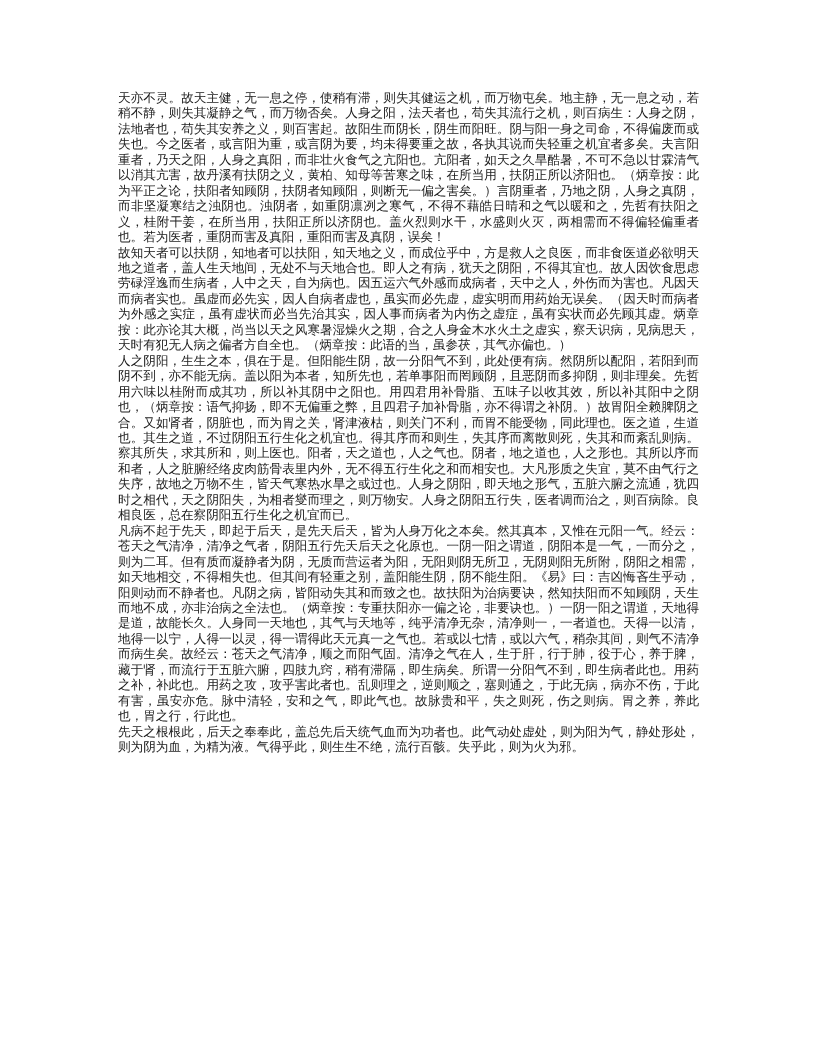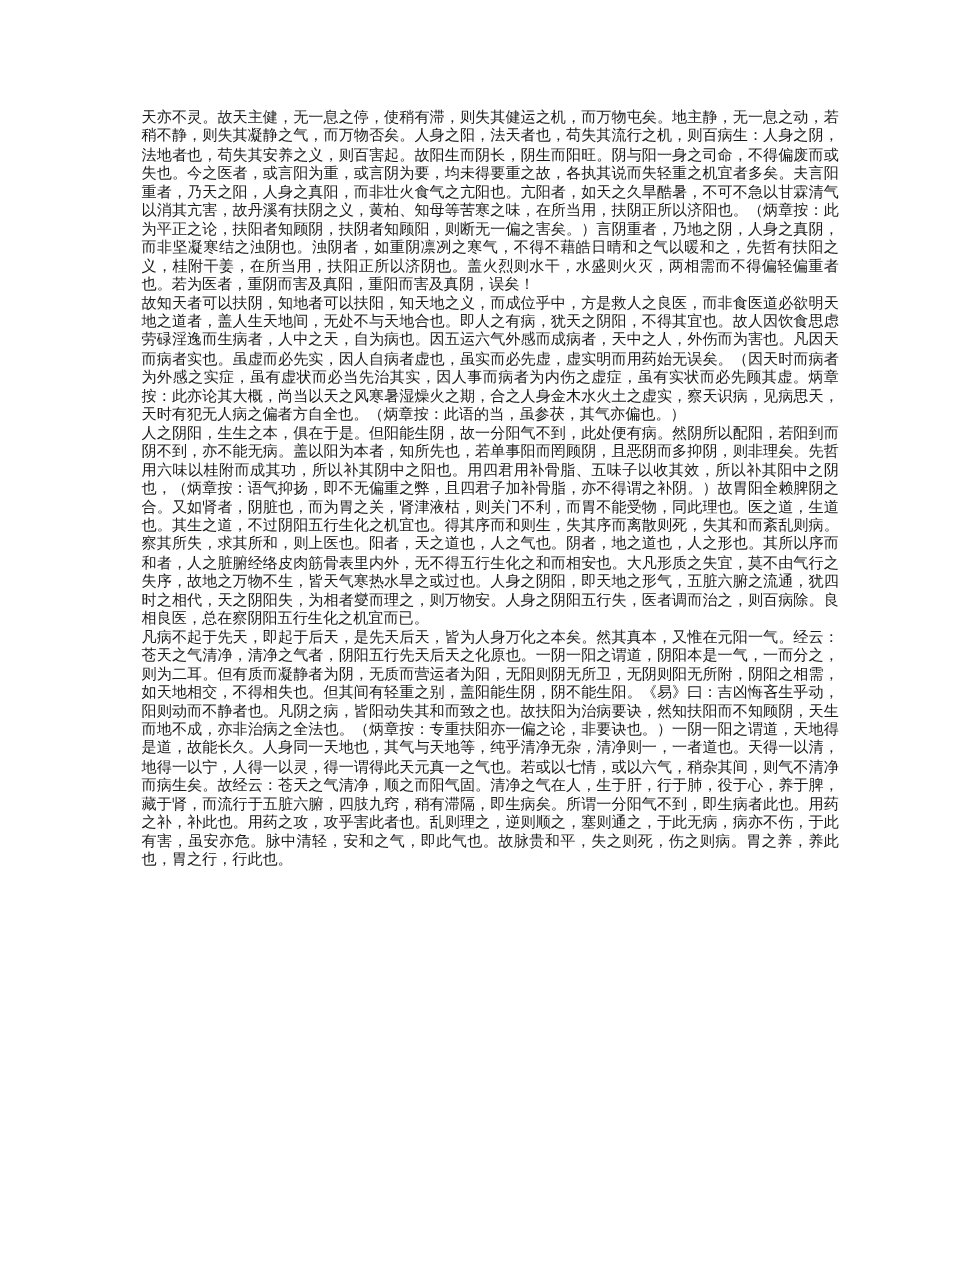--- a/index.html
+++ b/index.html
@@ -42,14 +42,15 @@
 </style>
 </head>
 <body>
 
 <div class="page">
   <div class="text-block">
     <p class="para">天亦不灵。故天主健，无一息之停，使稍有滞，则失其健运之机，而万物屯矣。地主静，无一息之动，若稍不静，则失其凝静之气，而万物否矣。人身之阳，法天者也，苟失其流行之机，则百病生：人身之阴，法地者也，苟失其安养之义，则百害起。故阳生而阴长，阴生而阳旺。阴与阳一身之司命，不得偏废而或失也。今之医者，或言阳为重，或言阴为要，均未得要重之故，各执其说而失轻重之机宜者多矣。夫言阳重者，乃天之阳，人身之真阳，而非壮火食气之亢阳也。亢阳者，如天之久旱酷暑，不可不急以甘霖清气以消其亢害，故丹溪有扶阴之义，黄柏、知母等苦寒之味，在所当用，扶阴正所以济阳也。（炳章按：此为平正之论，扶阳者知顾阴，扶阴者知顾阳，则断无一偏之害矣。）言阴重者，乃地之阴，人身之真阴，而非坚凝寒结之浊阴也。浊阴者，如重阴凛冽之寒气，不得不藉皓日晴和之气以暖和之，先哲有扶阳之义，桂附干姜，在所当用，扶阳正所以济阴也。盖火烈则水干，水盛则火灭，两相需而不得偏轻偏重者也。若为医者，重阴而害及真阳，重阳而害及真阴，误矣！</p>
     <p class="para">故知天者可以扶阴，知地者可以扶阳，知天地之义，而成位乎中，方是救人之良医，而非食医道必欲明天地之道者，盖人生天地间，无处不与天地合也。即人之有病，犹天之阴阳，不得其宜也。故人因饮食思虑劳碌淫逸而生病者，人中之天，自为病也。因五运六气外感而成病者，天中之人，外伤而为害也。凡因天而病者实也。虽虚而必先实，因人自病者虚也，虽实而必先虚，虚实明而用药始无误矣。（因天时而病者为外感之实症，虽有虚状而必当先治其实，因人事而病者为内伤之虚症，虽有实状而必先顾其虚。炳章按：此亦论其大概，尚当以天之风寒暑湿燥火之期，合之人身金木水火土之虚实，察天识病，见病思天，天时有犯无人病之偏者方自全也。（炳章按：此语的当，虽参茯，其气亦偏也。）</p>
     <p class="para">人之阴阳，生生之本，俱在于是。但阳能生阴，故一分阳气不到，此处便有病。然阴所以配阳，若阳到而阴不到，亦不能无病。盖以阳为本者，知所先也，若单事阳而罔顾阴，且恶阴而多抑阴，则非理矣。先哲用六味以桂附而成其功，所以补其阴中之阳也。用四君用补骨脂、五味子以收其效，所以补其阳中之阴也，（炳章按：语气抑扬，即不无偏重之弊，且四君子加补骨脂，亦不得谓之补阴。）故胃阳全赖脾阴之合。又如肾者，阴脏也，而为胃之关，肾津液枯，则关门不利，而胃不能受物，同此理也。医之道，生道也。其生之道，不过阴阳五行生化之机宜也。得其序而和则生，失其序而离散则死，失其和而紊乱则病。察其所失，求其所和，则上医也。阳者，天之道也，人之气也。阴者，地之道也，人之形也。其所以序而和者，人之脏腑经络皮肉筋骨表里内外，无不得五行生化之和而相安也。大凡形质之失宜，莫不由气行之失序，故地之万物不生，皆天气寒热水旱之或过也。人身之阴阳，即天地之形气，五脏六腑之流通，犹四时之相代，天之阴阳失，为相者燮而理之，则万物安。人身之阴阳五行失，医者调而治之，则百病除。良相良医，总在察阴阳五行生化之机宜而已。</p>
     <p class="para">凡病不起于先天，即起于后天，是先天后天，皆为人身万化之本矣。然其真本，又惟在元阳一气。经云：苍天之气清净，清净之气者，阴阳五行先天后天之化原也。一阴一阳之谓道，阴阳本是一气，一而分之，则为二耳。但有质而凝静者为阴，无质而营运者为阳，无阳则阴无所卫，无阴则阳无所附，阴阳之相需，如天地相交，不得相失也。但其间有轻重之别，盖阳能生阴，阴不能生阳。《易》曰：吉凶悔吝生乎动，阳则动而不静者也。凡阴之病，皆阳动失其和而致之也。故扶阳为治病要诀，然知扶阳而不知顾阴，天生而地不成，亦非治病之全法也。（炳章按：专重扶阳亦一偏之论，非要诀也。）一阴一阳之谓道，天地得是道，故能长久。人身同一天地也，其气与天地等，纯乎清净无杂，清净则一，一者道也。天得一以清，地得一以宁，人得一以灵，得一谓得此天元真一之气也。若或以七情，或以六气，稍杂其间，则气不清净而病生矣。故经云：苍天之气清净，顺之而阳气固。清净之气在人，生于肝，行于肺，役于心，养于脾，藏于肾，而流行于五脏六腑，四肢九窍，稍有滞隔，即生病矣。所谓一分阳气不到，即生病者此也。用药之补，补此也。用药之攻，攻乎害此者也。乱则理之，逆则顺之，塞则通之，于此无病，病亦不伤，于此有害，虽安亦危。脉中清轻，安和之气，即此气也。故脉贵和平，失之则死，伤之则病。胃之养，养此也，胃之行，行此也。</p>
+    <p class="para">先天之根根此，后天之奉奉此，盖总先后天统气血而为功者也。此气动处虚处，则为阳为气，静处形处，则为阴为血，为精为液。气得乎此，则生生不绝，流行百骸。失乎此，则为火为邪。</p>
   </div>
 </div>
 
 </body></html>

